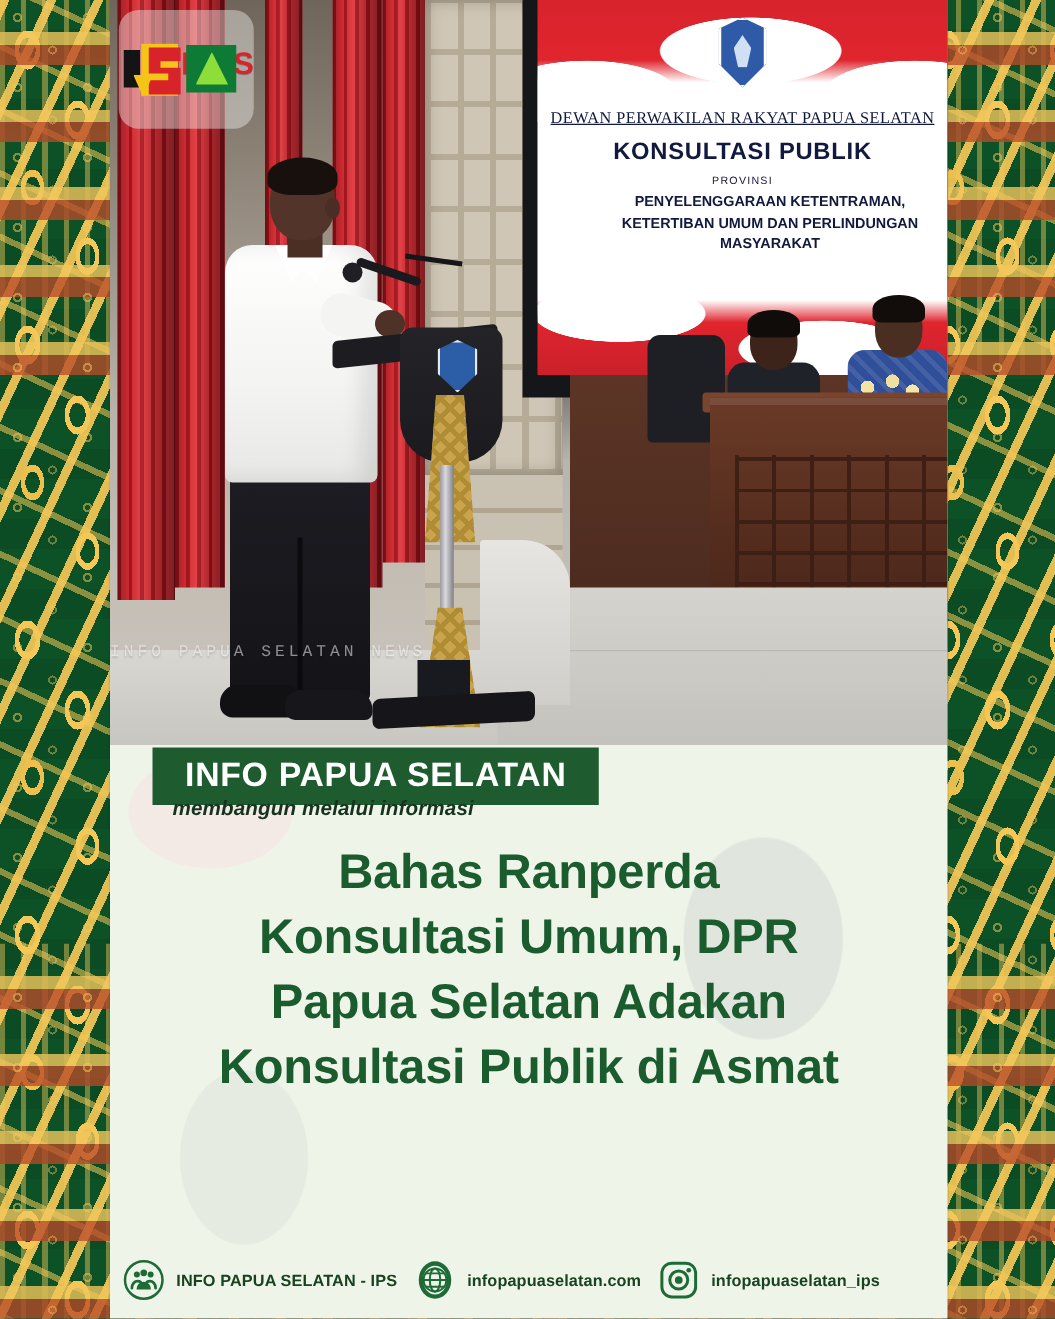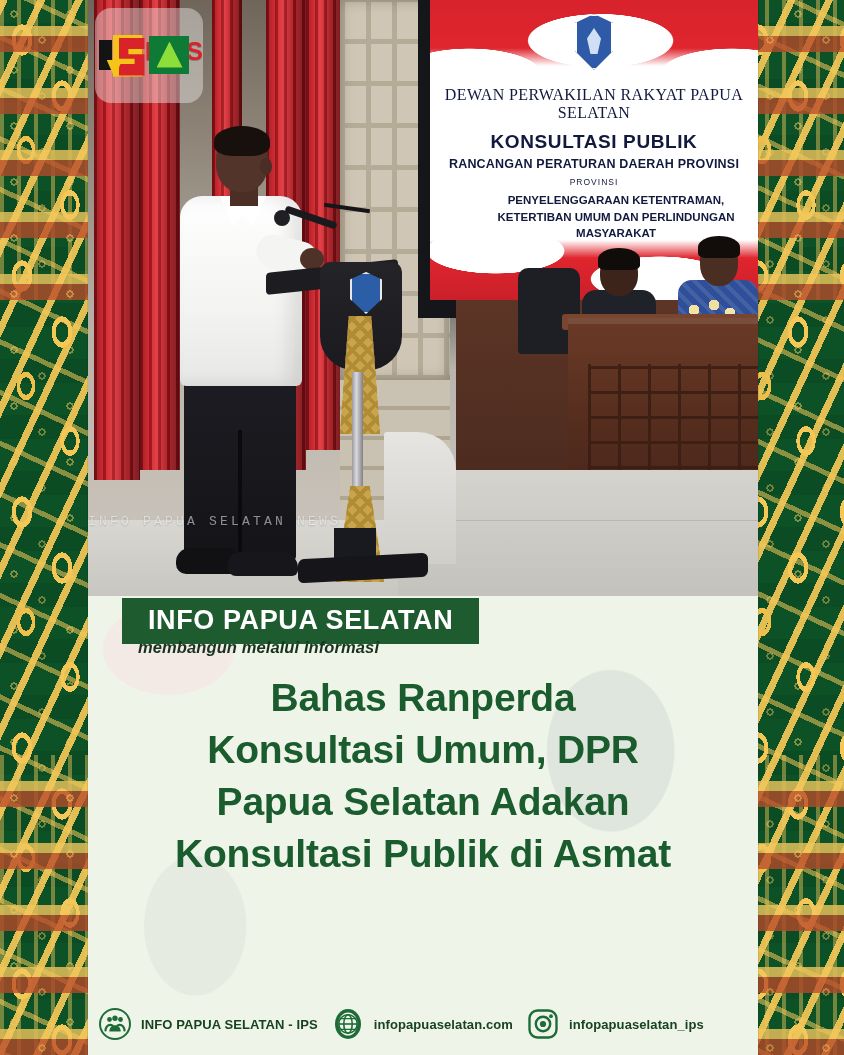--- a/index.html
+++ b/index.html
@@ -116,21 +116,21 @@
       radial-gradient(ellipse 110px 36px at 20% 30%, #ffffff 0 62%, transparent 63%),
       radial-gradient(ellipse 110px 36px at 70% 70%, #ffffff 0 62%, transparent 63%);}
   .slide-crest{position:absolute;left:50%;top:14px;transform:translateX(-50%);
     width:34px;height:52px;background:#2f5aa8;
     clip-path:polygon(50% 0,100% 16%,100% 66%,50% 100%,0 66%,0 16%);
     border:2px solid #fff;box-shadow:0 0 0 1px #2f5aa8;}
   .slide-crest::after{content:"";position:absolute;left:50%;top:12px;transform:translateX(-50%);
     width:14px;height:26px;background:#cfe0f5;clip-path:polygon(50% 0,100% 40%,75% 100%,25% 100%,0 40%);}
   .slide-txt{position:absolute;left:0;right:0;top:86px;text-align:center;
     color:#11193f;font-family:"Liberation Serif", serif;padding:0 10px;}
-  .st-l1{font-size:16px;letter-spacing:.4px;font-family:"Liberation Serif",serif;}
+  .st-l1{font-size:13px;letter-spacing:.4px;font-family:"Liberation Serif",serif;text-decoration:underline;}
   .st-l2{font-size:19px;font-weight:700;letter-spacing:.6px;margin-top:9px;
     font-family:"Liberation Sans",sans-serif;}
   .st-l3{font-size:12.5px;font-weight:700;margin-top:4px;letter-spacing:.2px;
     font-family:"Liberation Sans",sans-serif;}
   .st-l4{font-size:8.5px;font-weight:400;margin-top:6px;letter-spacing:1px;
     font-family:"Liberation Sans",sans-serif;}
   .st-l5{font-size:11.5px;font-weight:700;margin-top:5px;line-height:1.45;
     font-family:"Liberation Sans",sans-serif;margin-left:44px;}
 
   
@@ -323,21 +323,20 @@
       <div class="carve2"></div>
 
       <div class="bezel"></div>
       <div class="slide">
         <div class="slide-wave"></div>
         <div class="slide-wave-b"></div>
         <div class="slide-crest"></div>
         <div class="slide-txt">
           <div class="st-l1">DEWAN PERWAKILAN RAKYAT PAPUA SELATAN</div>
           <div class="st-l2">KONSULTASI PUBLIK</div>
-          <div class="st-l3">RANCANGAN PERATURAN DAERAH PROVINSI</div>
           <div class="st-l4">PROVINSI</div>
           <div class="st-l5">PENYELENGGARAAN KETENTRAMAN, KETERTIBAN UMUM DAN PERLINDUNGAN MASYARAKAT</div>
         </div>
       </div>
 
       <div class="desk-wall"></div>
       <div class="chair"></div>
       <div class="pers1-b"></div>
       <div class="pers1-h"></div>
       <div class="pers1-hair"></div>

